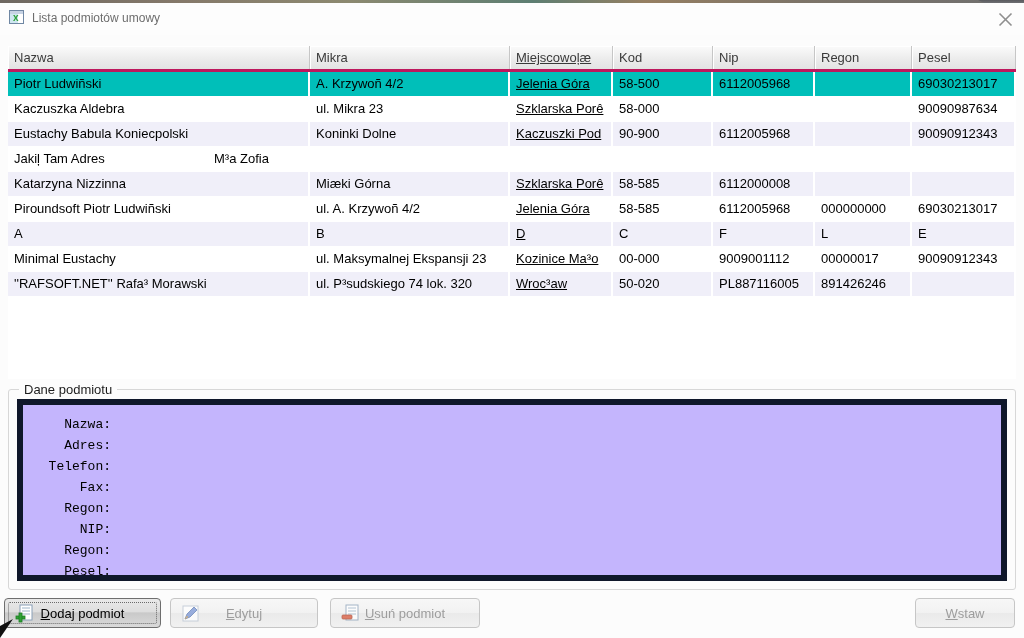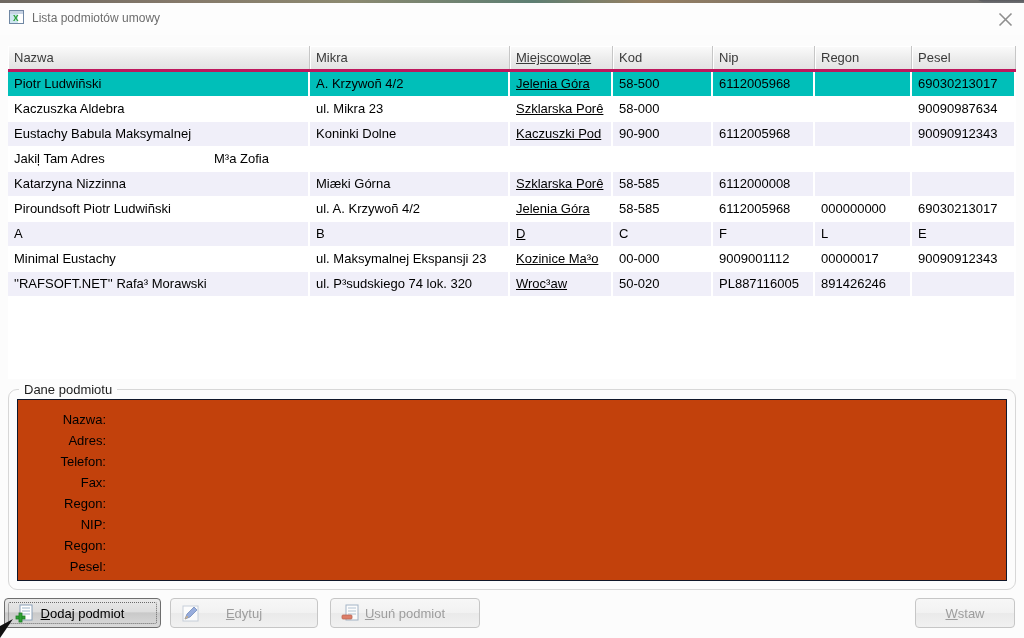--- a/index.html
+++ b/index.html
@@ -37,23 +37,23 @@
   .cell{box-sizing:border-box;height:25px;line-height:24px;padding-left:6px;
     font-size:13px;color:#000;white-space:nowrap;overflow:hidden;
     border-right:2px solid #ffffff;border-bottom:1px solid #ffffff;}
   .row.alt{background:#f0eff9;}
   .row.selected{background:#00bfb9;}
   .c0{width:302px;} .c1{width:200px;} .c2{width:103px;text-decoration:underline;} .c3{width:100px;}
   .c4{width:102px;} .c5{width:97px;} .c6{width:104px;}
 
   
   .groupbox{position:absolute;left:8px;top:389px;width:1008px;height:201px;
-    border:1px solid #d7d7d7;border-radius:9px;box-sizing:border-box;}
+    border:1px solid #d7d7d7;border-radius:3px;box-sizing:border-box;}
   .gb-legend{position:absolute;top:-8px;left:10px;background:#fcfcfc;padding:0 5px;font-size:13px;color:#1c1c1c;}
-  .panel{position:absolute;left:8px;top:9px;right:8px;bottom:8px;background:#c2410c;border:1px solid #0f172a;}
+  .panel{position:absolute;left:8px;top:9px;right:8px;bottom:8px;background:#c4b5fd;border:6px solid #0f172a;font-family:Liberation Mono, monospace;}
   .fields{padding-top:9px;}
   .field{width:88px;text-align:right;font-size:13px;color:#000;height:21px;line-height:21px;}
 
   
   .btn{position:absolute;top:598px;height:30px;border-radius:4px;box-sizing:border-box;
     border:1px solid #ababab;background:linear-gradient(#f5f5f5,#eeeeee 48%,#e0e0e0 52%,#eaeaea);
     font-size:13px;color:#000;}
   .btn .btn-label{position:absolute;left:0;right:0;top:0;bottom:0;display:flex;align-items:center;justify-content:center;}
   .btn .mn{text-decoration:underline;}
   .btn .btn-icon{position:absolute;left:10px;top:5px;width:19px;height:19px;}
@@ -113,21 +113,21 @@
       <div class="row">
         <div class="cell c0">Kaczuszka Aldebra</div>
         <div class="cell c1">ul. Mikra 23</div>
         <div class="cell c2">Szklarska Porê</div>
         <div class="cell c3">58-000</div>
         <div class="cell c4"></div>
         <div class="cell c5"></div>
         <div class="cell c6">90090987634</div>
       </div>
       <div class="row alt">
-        <div class="cell c0">Eustachy Babula Maksymalnej</div>
+        <div class="cell c0">Eustachy Babula Koniecpolski</div>
         <div class="cell c1">Koninki Dolne</div>
         <div class="cell c2">Kaczuszki Pod</div>
         <div class="cell c3">90-900</div>
         <div class="cell c4">6112005968</div>
         <div class="cell c5"></div>
         <div class="cell c6">90090912343</div>
       </div>
       <div class="row">
         <div class="cell c1">Jakiļ Tam Adres</div>
         <div class="cell c0">M³a Zofia</div>

